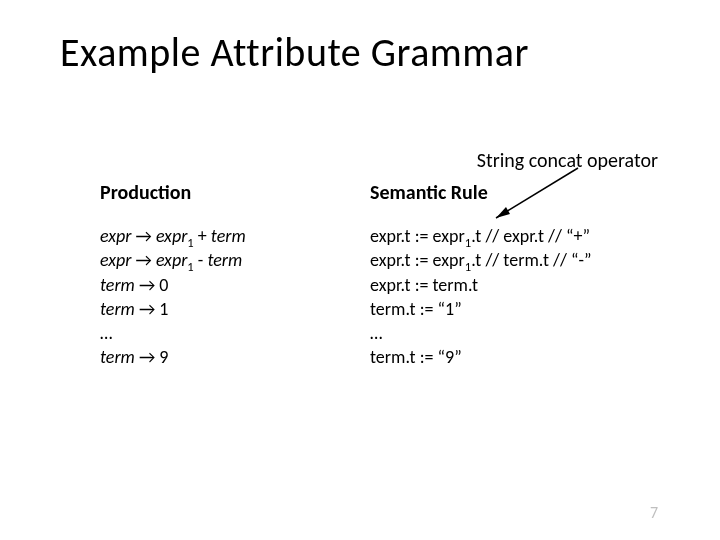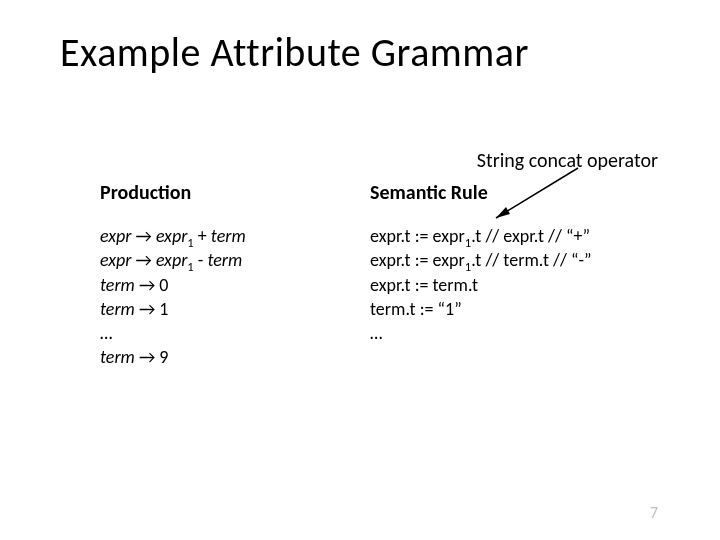--- a/index.html
+++ b/index.html
@@ -133,19 +133,22 @@
       </div>
       <div class="rule-line">
         <span>expr.t := term.t</span>
       </div>
       <div class="rule-line">
         <span>term.t := “1”</span>
       </div>
       <div class="rule-line">
         <span>…</span>
       </div>
+      <div class="rule-line">
+        <span>term.t := “9”</span>
+      </div>
     </div>
 
   </div>
 
   <div class="page-num">7</div>
 
 </div>
 
 </body></html>

